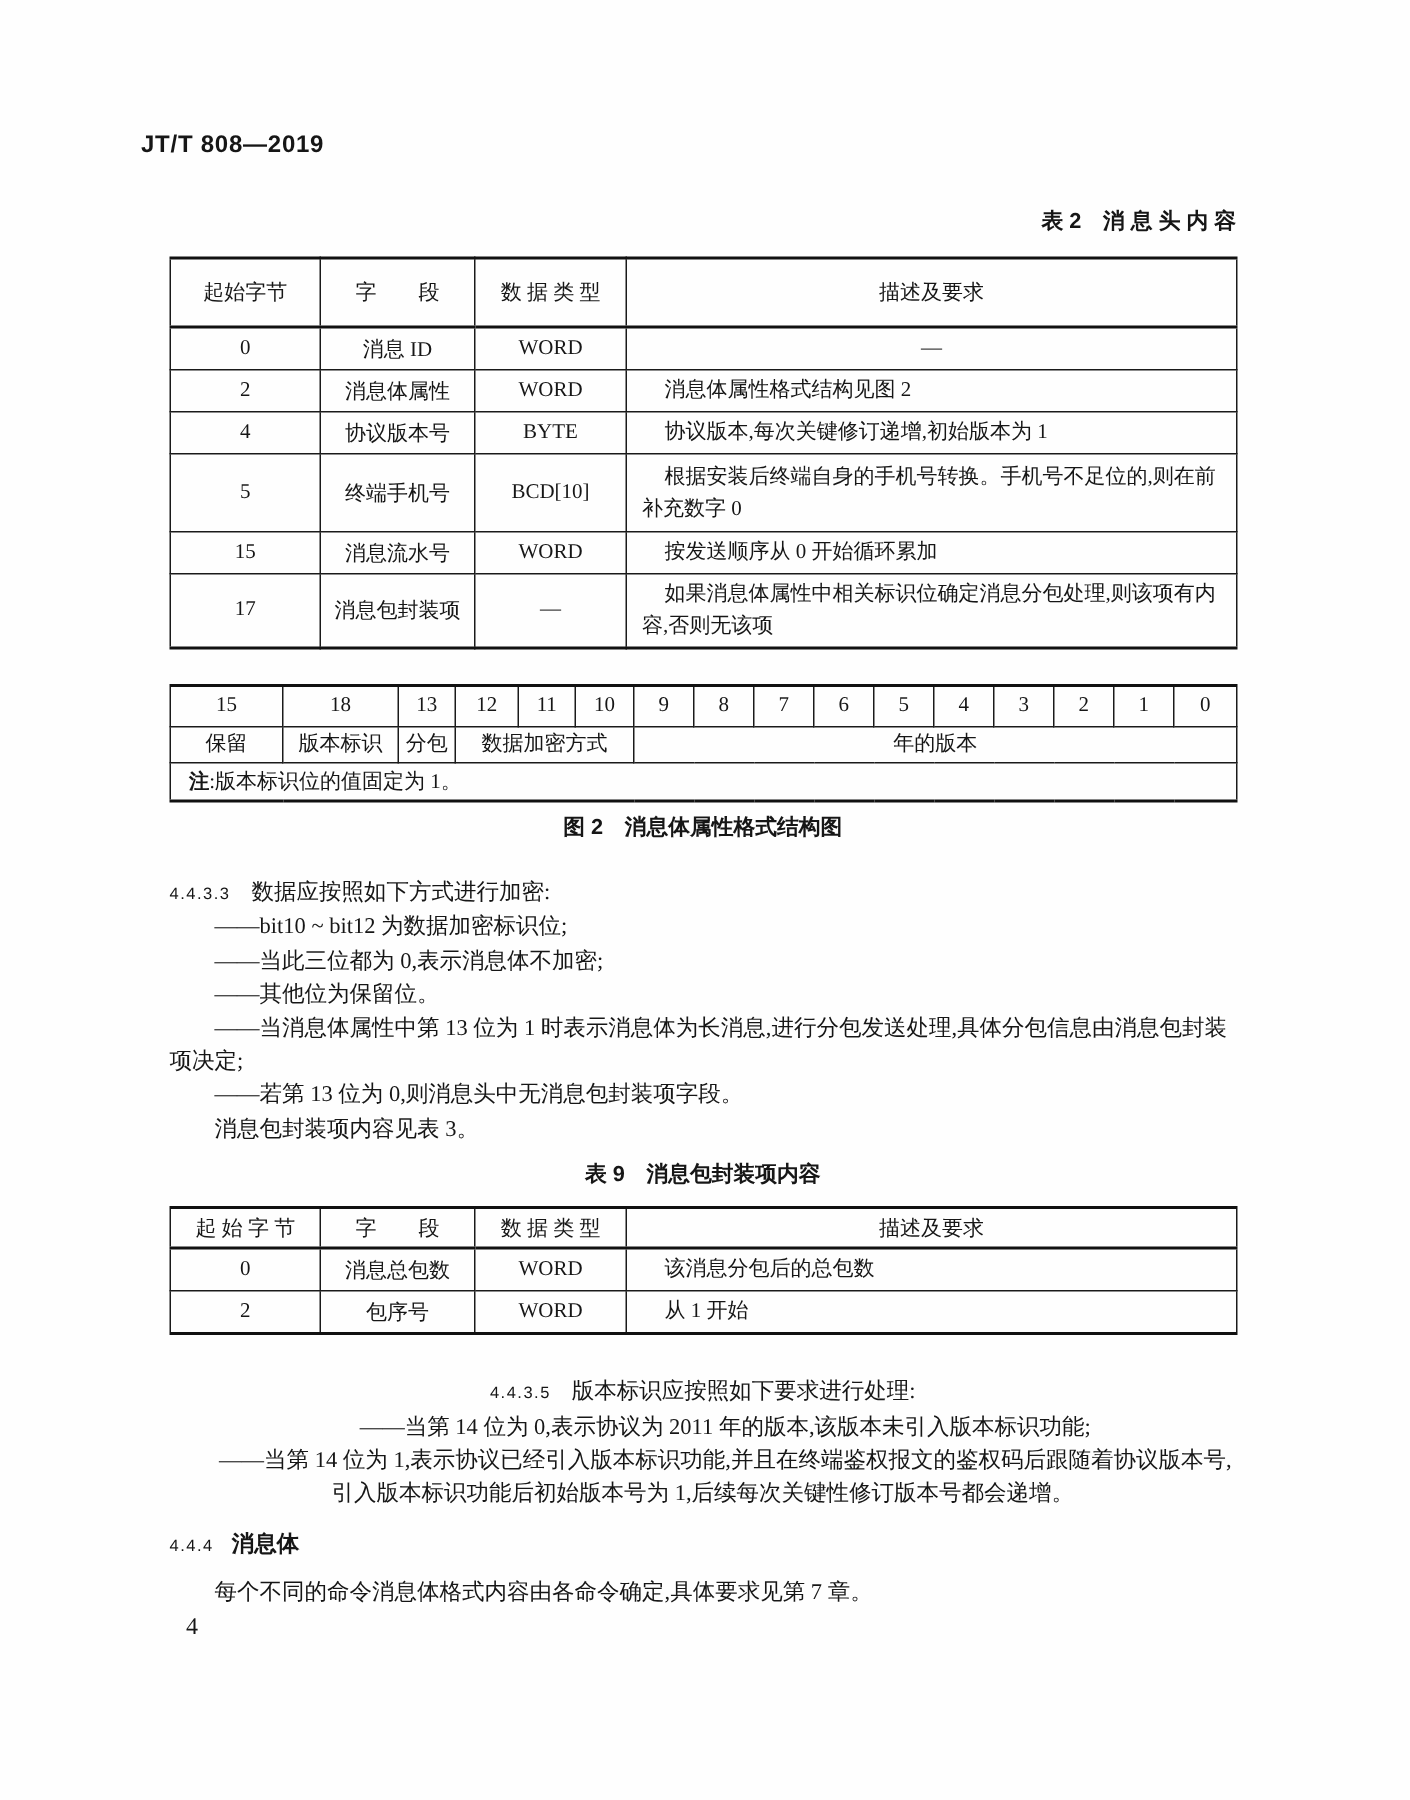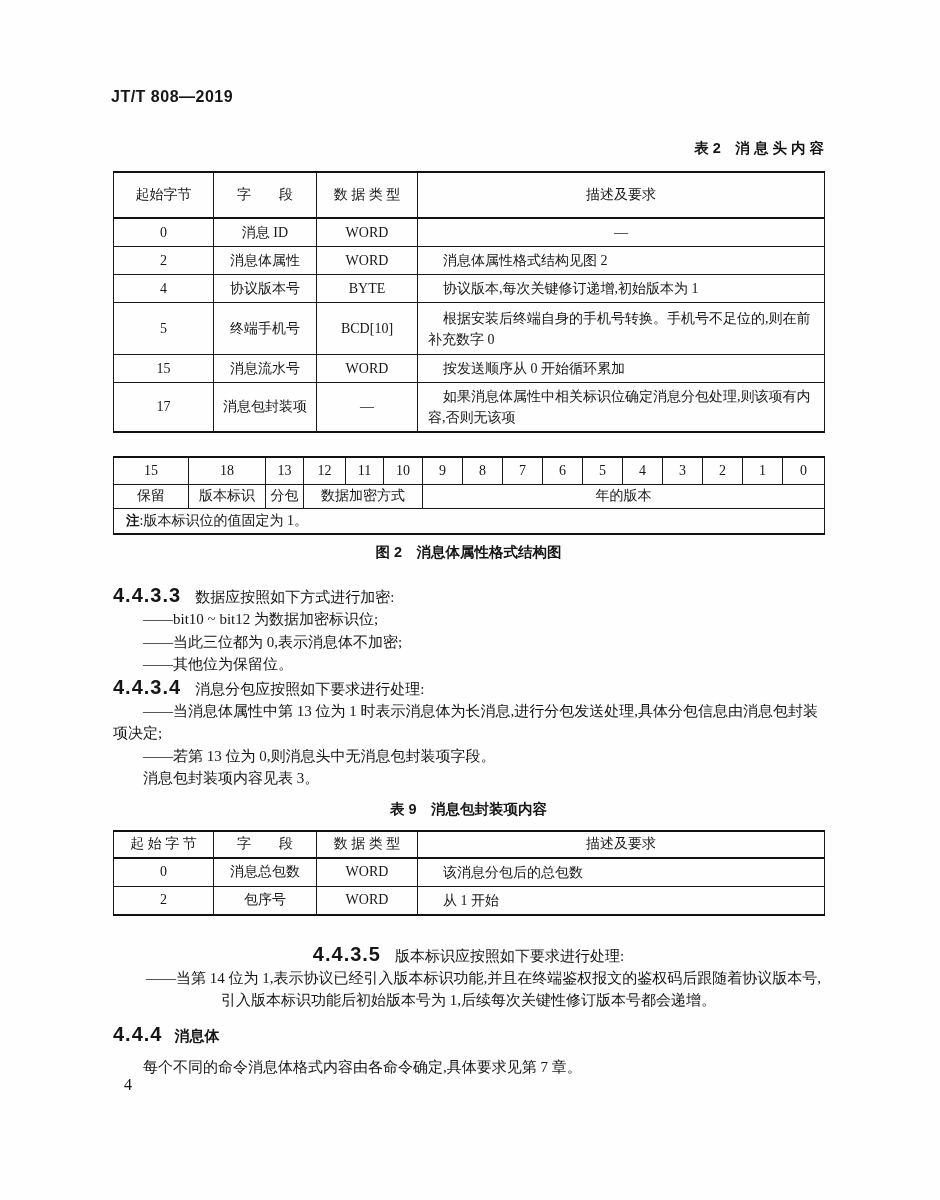--- a/index.html
+++ b/index.html
@@ -8,21 +8,21 @@
     position: relative;
     width: 940px;
     height: 1200px;
     background: #fefefe;
     font-family: "Liberation Serif", "DejaVu Serif", serif;
     color: #161616;
     overflow: hidden;
   }
   .doc-code {
     position: absolute;
-    left: 111px;
+    left: 94px;
     top: 88px;
     font-family: "Liberation Sans", "DejaVu Sans", sans-serif;
     font-weight: bold;
     font-size: 16px;
     letter-spacing: 0.5px;
   }
   .content {
     position: absolute;
     left: 113px;
     top: 140px;
@@ -80,22 +80,22 @@
     text-align: left;
     padding-left: 12px;
   }
   .note-b { font-weight: bold; font-family: "Liberation Sans", "DejaVu Sans", sans-serif; font-size: 13.5px; }
 
   .body-block { font-size: 15px; line-height: 22.4px; }
   #sec1 { margin-top: 23px; }
   #sec3 { margin-top: 27px; text-align: center; }
   .cnum {
     font-family: "Liberation Sans", "DejaVu Sans", sans-serif;
-    font-weight: bold;
-    font-size: 20px;
+    font-weight: normal;
+    font-size: 11px;
     letter-spacing: 1px;
     margin-right: 14px;
   }
   .item, .para-indent { text-indent: 2em; }
   #h444 {
     margin-top: 11px;
     font-family: "Liberation Sans", "DejaVu Sans", sans-serif;
     font-weight: bold;
     font-size: 15px;
     line-height: 22.4px;
@@ -229,21 +229,20 @@
     <div id="capfig" class="tbl-caption">图 2　消息体属性格式结构图</div>
 
     <div id="sec1" class="body-block">
       <p><span class="cnum">4.4.3.3</span><span>数据应按照如下方式进行加密:</span></p>
       <p class="item">——bit10 ~ bit12 为数据加密标识位;</p>
       <p class="item">——当此三位都为 0,表示消息体不加密;</p>
       <p class="item">——其他位为保留位。</p>
     </div>
 
     <div class="body-block">
-      <p><span class="cnum">4.4.3.4</span><span>消息分包应按照如下要求进行处理:</span></p>
       <p class="item">——当消息体属性中第 13 位为 1 时表示消息体为长消息,进行分包发送处理,具体分包信息由消息包封装项决定;</p>
       <p class="item">——若第 13 位为 0,则消息头中无消息包封装项字段。</p>
       <p class="para-indent">消息包封装项内容见表 3。</p>
     </div>
 
     <div id="cap3" class="tbl-caption">表 9　消息包封装项内容</div>
 
     <table class="std t3" style="margin-top:12px">
       <colgroup>
         <col style="width:100px">
@@ -270,20 +269,21 @@
           <td>2</td>
           <td>包序号</td>
           <td>WORD</td>
           <td class="desc">从 1 开始</td>
         </tr>
       </tbody>
     </table>
 
     <div id="sec3" class="body-block">
       <p><span class="cnum">4.4.3.5</span><span>版本标识应按照如下要求进行处理:</span></p>
+      <p class="item">——当第 14 位为 0,表示协议为 2011 年的版本,该版本未引入版本标识功能;</p>
       <p class="item">——当第 14 位为 1,表示协议已经引入版本标识功能,并且在终端鉴权报文的鉴权码后跟随着协议版本号,引入版本标识功能后初始版本号为 1,后续每次关键性修订版本号都会递增。</p>
     </div>
 
     <p id="h444"><span class="cnum">4.4.4</span><span>消息体</span></p>
 
     <p id="finalp" class="body-block para-indent">每个不同的命令消息体格式内容由各命令确定,具体要求见第 7 章。</p>
 
   </div>
 
   <div class="page-num">4</div>

